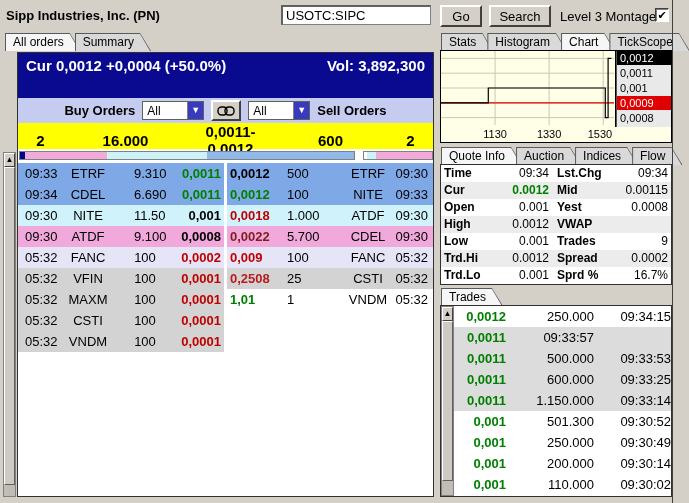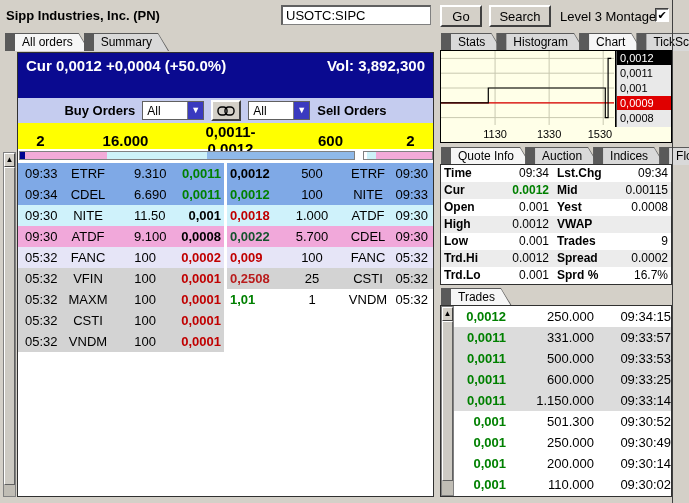--- a/index.html
+++ b/index.html
@@ -22,21 +22,21 @@
     border:1px solid #404040; border-bottom-color:#fff; border-right-color:#fff;
     box-shadow: inset 1px 1px 0 #808080; font-size:11px; line-height:12px; text-align:center; }
 
   
   .tabrow { display:flex; align-items:flex-end; height:18px; }
   .tabrow-left { left:5px; top:33px; }
   .tabrow-chart { left:441px; top:33px; }
   .tabrow-quote { left:441px; top:147px; }
   .tabrow-trades { left:441px; top:288px; }
   .tab { background:#5A5A5A; clip-path:polygon(0 0, calc(100% - 11px) 0, 100% 100%, 0 100%);
-    margin-right:-6px;padding-left:9px; }
+    margin-right:-6px; }
   .tab-inner { margin:1px 1px 0 1px; padding:1px 16px 2px 7px; font-size:12px; background:#D9D9D9;
     clip-path:polygon(0 0, calc(100% - 10px) 0, 100% 100%, 0 100%); white-space:nowrap; }
   .tab.active .tab-inner { background:#F6F6F6; }
 
   
   .montage-panel { left:17px; top:52px; width:417px; height:445px; background:#fff; border:1px solid #303030; }
   .m-header { position:absolute; left:0; top:0; width:100%; height:45px; color:#fff;
     font-size:15px; font-weight:bold; }
   .m-header .cur { position:absolute; left:8px; top:4px; }
   .m-header .vol { position:absolute; right:8px; top:4px; }
@@ -56,24 +56,24 @@
   .depth-left { left:1px; width:336px; }
   .depth-right { left:345px; width:70px; }
   .book { position:absolute; left:0; top:110px; width:100%; }
   .book-row { display:flex; height:21px; line-height:21px; font-size:13px; }
   .half { display:grid; height:21px; }
   .half-bid { width:206px; grid-template-columns:44px 52px 1fr 58px; }
   .half-ask { width:206px; margin-left:3px; grid-template-columns:60px 1fr 46px 42px; }
   .c { white-space:nowrap; overflow:hidden; }
   .bid-time { padding-left:7px; }
   .bid-mm { text-align:center; }
-  .bid-size { text-align:right; padding-right:10px;margin-left:20px; }
+  .bid-size { text-align:center; padding-right:10px;margin-left:20px; }
   .bid-price { text-align:right; padding-right:3px; font-weight:bold; }
   .ask-price { padding-left:3px; font-weight:bold; }
-  .ask-size { text-align:center; padding-right:8px; }
+  .ask-size { text-align:left; padding-right:8px; }
   .ask-mm { text-align:center; }
   .ask-time { text-align:right; padding-right:5px; }
 
   
   .vscroll { width:13px; background:#C0BDB5; border:1px solid #808080; }
   .vscroll .sb-btn { height:14px; background:#D4D0C8; border:1px solid #fff; border-right-color:#404040; border-bottom-color:#404040;
      font-size:8px; text-align:center; line-height:12px; }
   .vscroll .sb-thumb { background:#CDCAC3; border:1px solid #fff; border-right-color:#606060; border-bottom-color:#606060; }
   .scroll-left { left:3px; top:152px; height:345px; }
   .scroll-left .sb-thumb { height:318px; }
@@ -229,21 +229,21 @@
         </div>
       </div>
       <div class="book-row">
         <div class="half half-bid" style="background: rgb(241, 168, 218);">
           <span class="c bid-time">09:30</span>
           <span class="c bid-mm">ATDF</span>
           <span class="c bid-size">9.100</span>
           <span class="c bid-price" style="color: rgb(0, 0, 0);">0,0008</span>
         </div>
         <div class="half half-ask" style="background: rgb(241, 168, 218);">
-          <span class="c ask-price" style="color: #14532d;">0,0022</span>
+          <span class="c ask-price" style="color: #7f1d1d;">0,0022</span>
           <span class="c ask-size">5.700</span>
           <span class="c ask-mm">CDEL</span>
           <span class="c ask-time">09:30</span>
         </div>
       </div>
       <div class="book-row">
         <div class="half half-bid" style="background: rgb(230, 229, 247);">
           <span class="c bid-time">05:32</span>
           <span class="c bid-mm">FANC</span>
           <span class="c bid-size">100</span>
@@ -406,21 +406,20 @@
     <div class="sb-thumb"></div>
   </div>
   <div class="t-rows" id="t-rows">
       <div class="t-row">
         <span class="t-price" style="color: rgb(0, 128, 0);">0,0012</span>
         <span class="t-size">250.000</span>
         <span class="t-time">09:34:15</span>
       </div>
       <div class="t-row" style="background: rgb(220, 220, 220);">
         <span class="t-price" style="color: rgb(0, 128, 0);">0,0011</span>
-        <span class="t-size">331.000</span>
         <span class="t-time">09:33:57</span>
       </div>
       <div class="t-row" style="background: rgb(220, 220, 220);">
         <span class="t-price" style="color: rgb(0, 128, 0);">0,0011</span>
         <span class="t-size">500.000</span>
         <span class="t-time">09:33:53</span>
       </div>
       <div class="t-row" style="background: rgb(220, 220, 220);">
         <span class="t-price" style="color: rgb(0, 128, 0);">0,0011</span>
         <span class="t-size">600.000</span>

